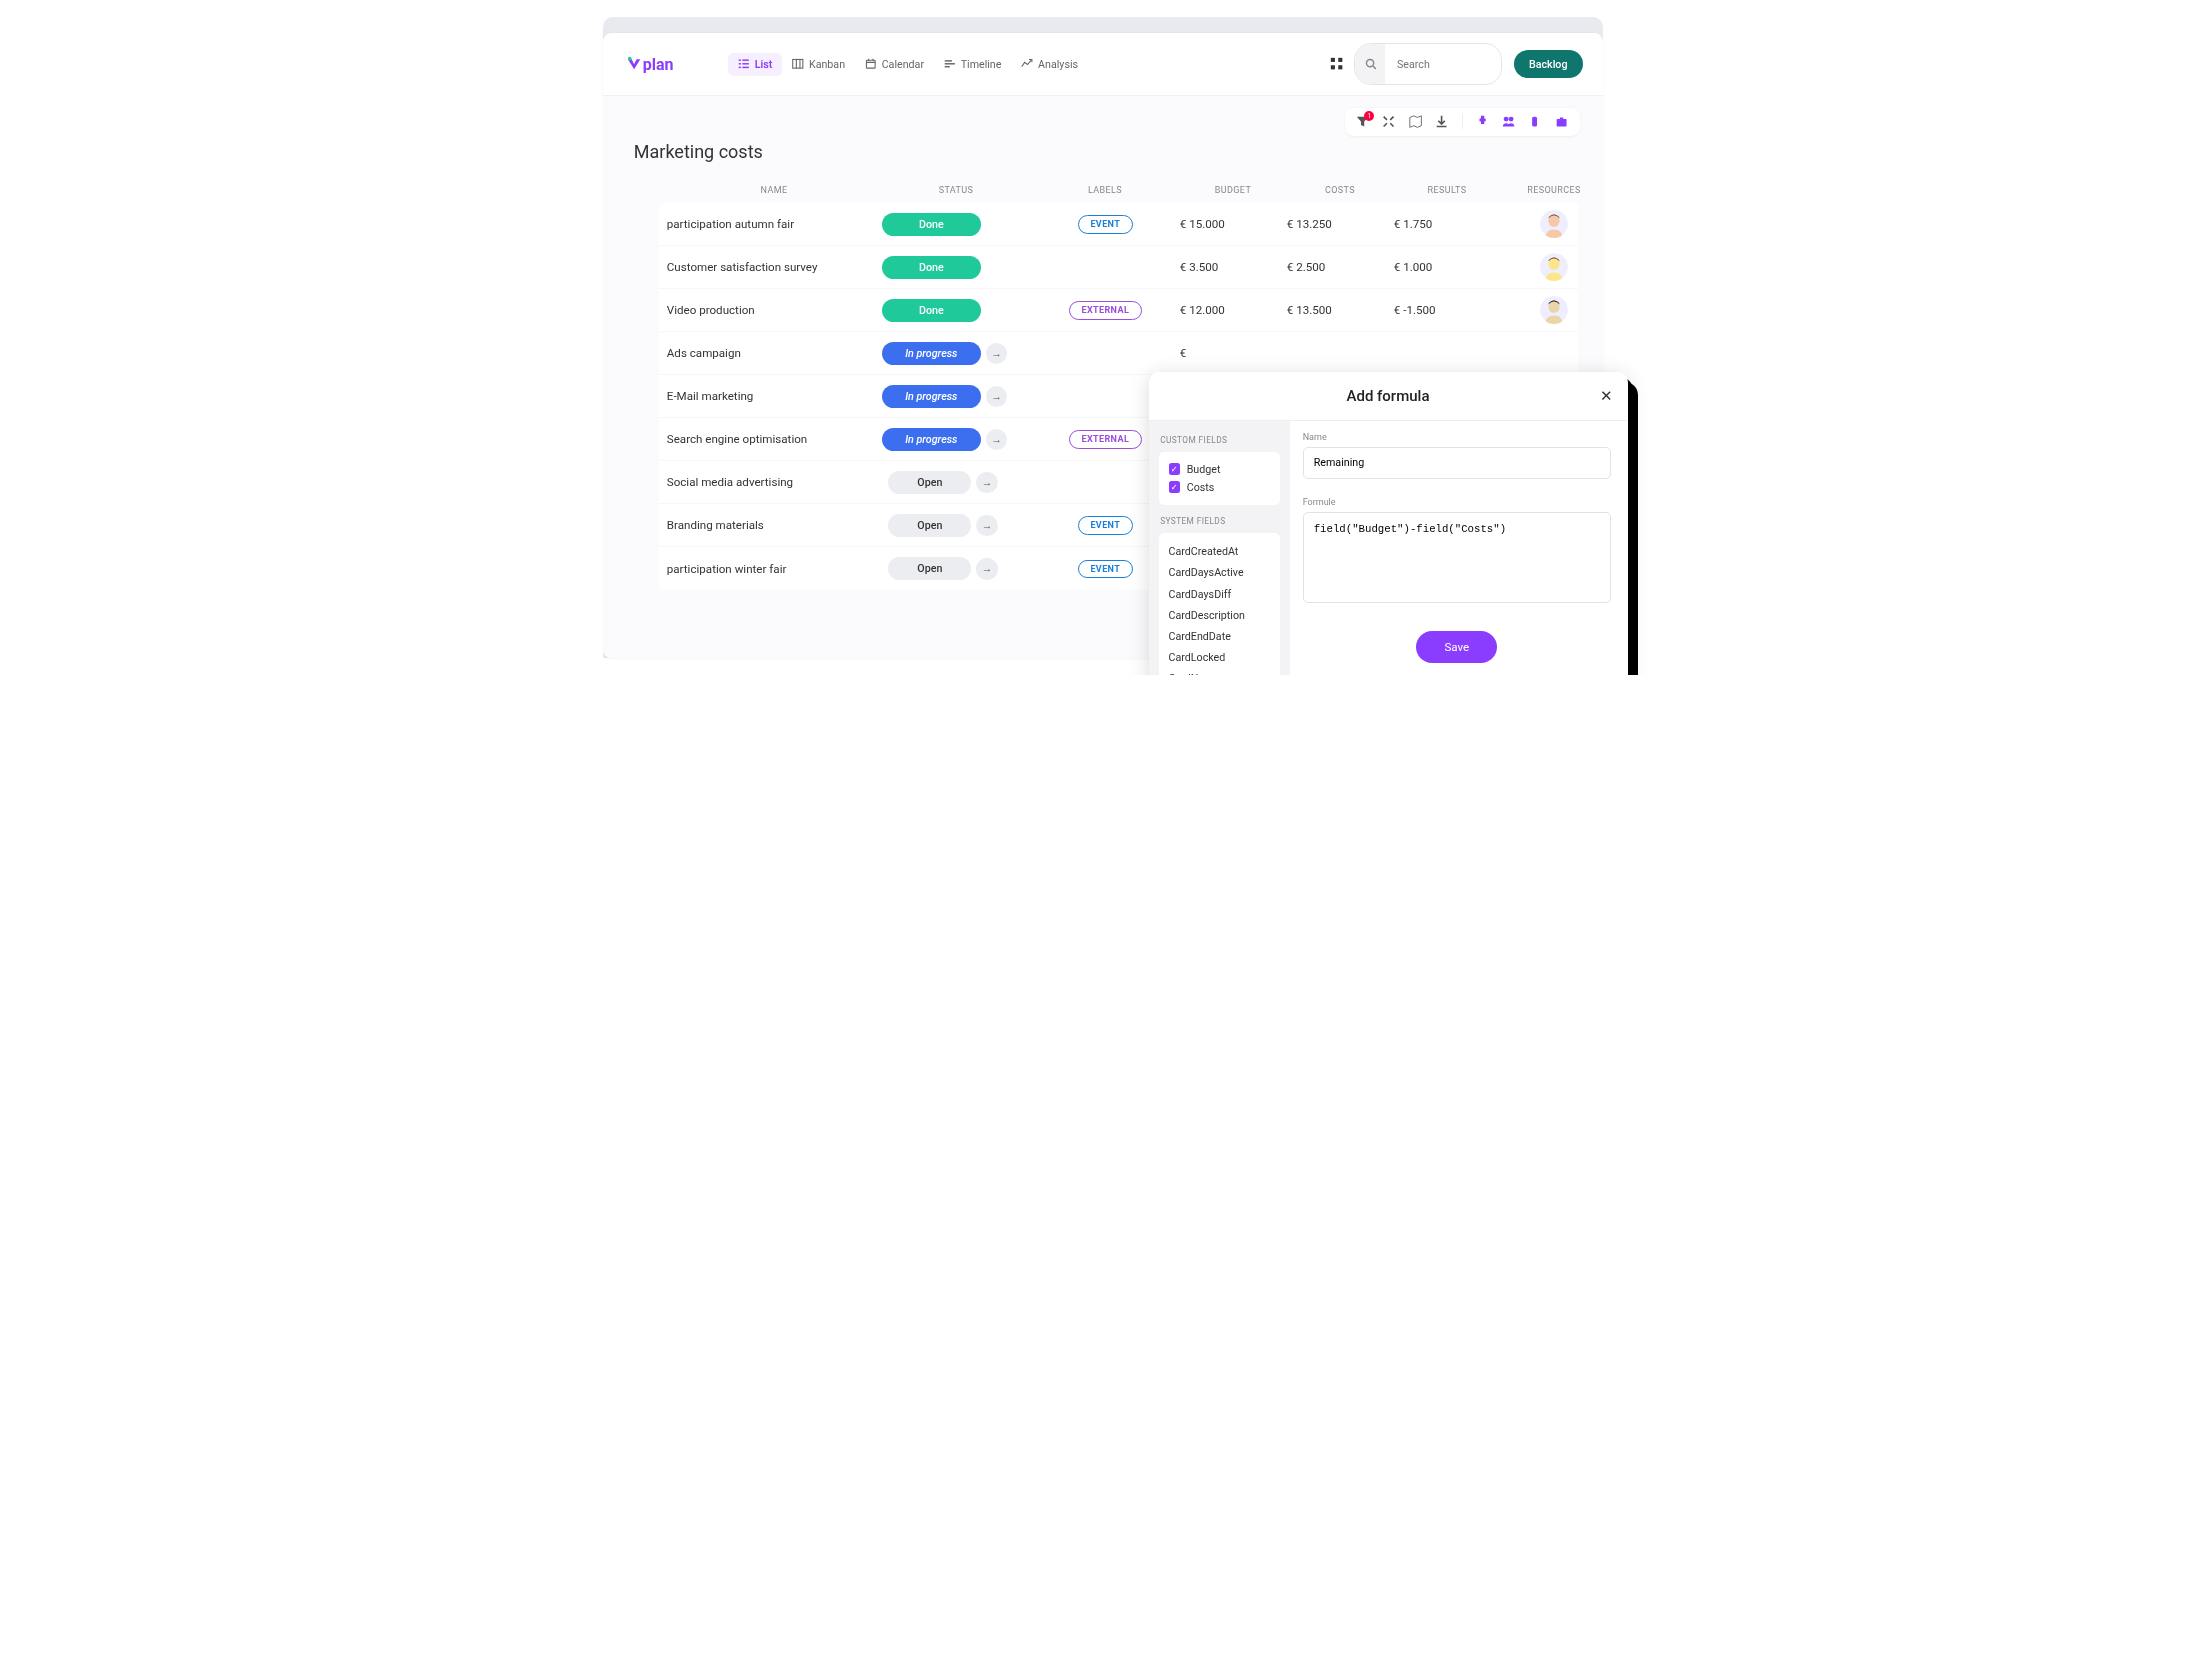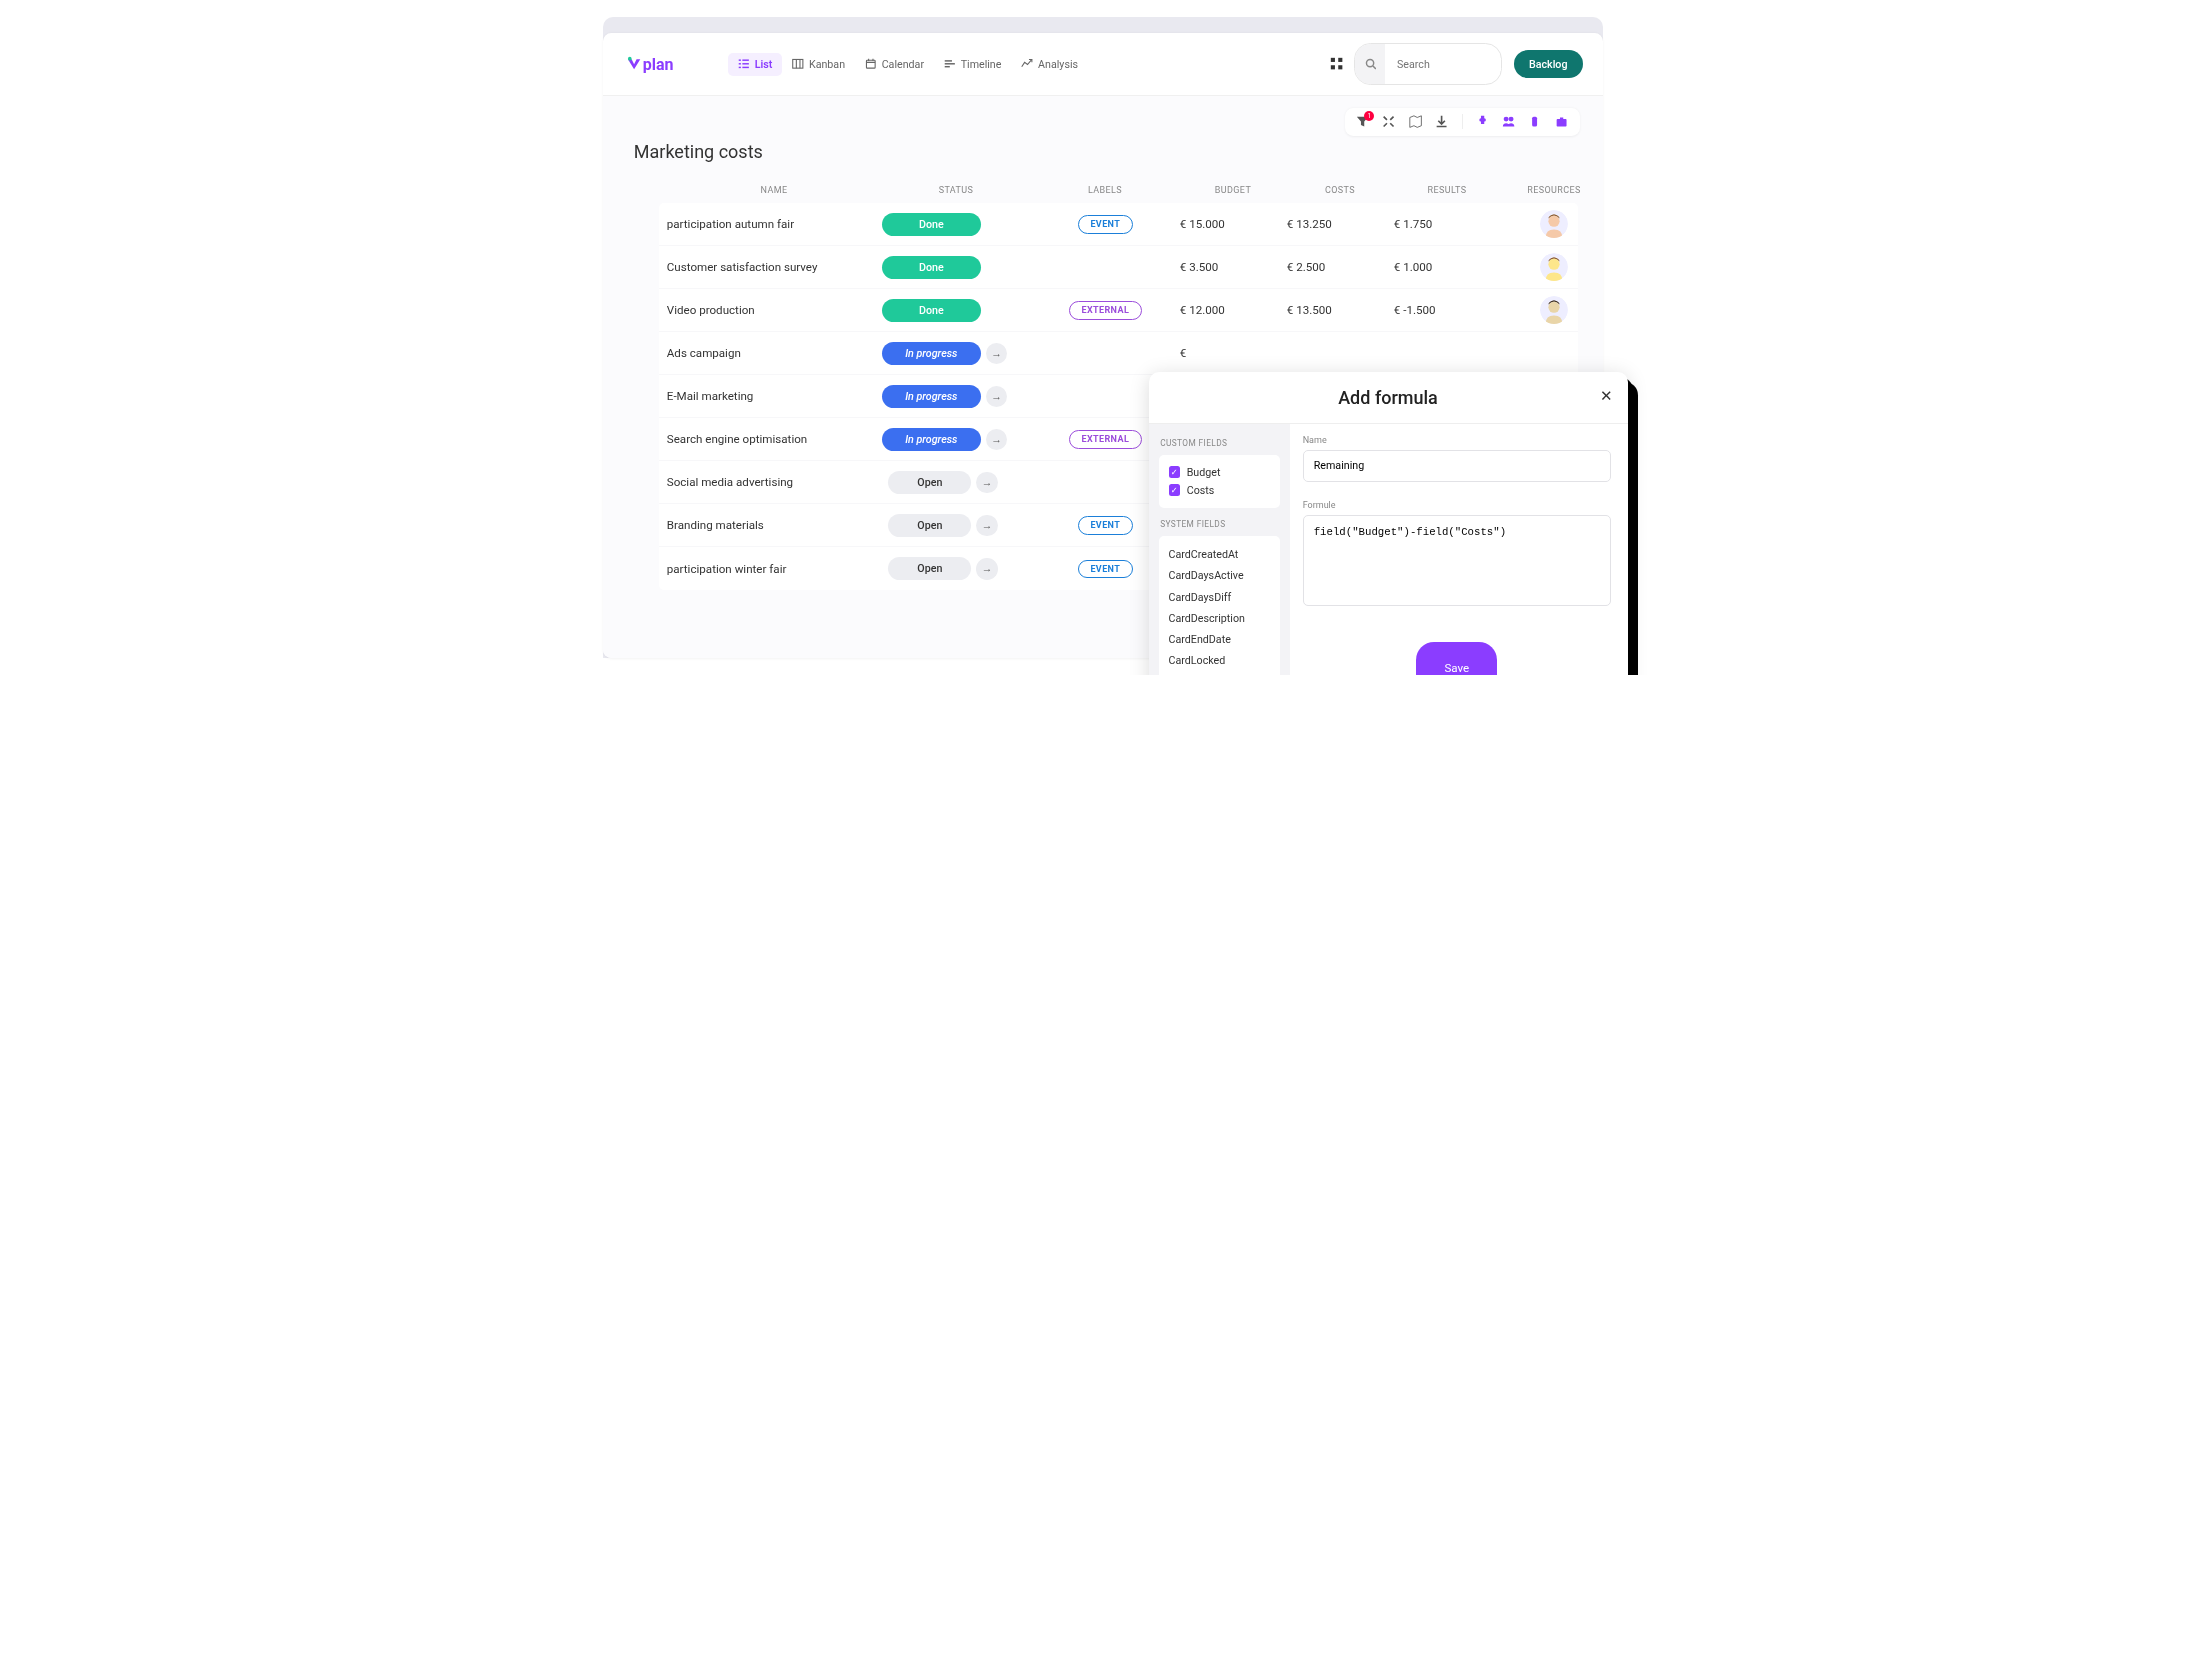--- a/index.html
+++ b/index.html
@@ -46,34 +46,34 @@
   .label-cell { text-align:center; }
   .avatar { width:28px; height:28px; border-radius:50%; display:flex; align-items:center; justify-content:center; overflow:hidden; margin:0 auto; }
   .avatar svg { width:100%; height:100%; }
 
   
   .modal-wrap { position:absolute; right:-25px; top: 355px; }
   .modal-shadow { position:absolute; top:10px; left:10px; width:100%; height:100%; background:#000; border-top-right-radius: 13.2px; z-index:0; }
   .modal-shadow2 { position:absolute; top:5px; left:5px; width:100%; height:100%; background:#000; border-top-right-radius: 13.2px; z-index:0; }
   .modal { position:relative; width: 479px; background:#fff; border-radius:10px; z-index:2; overflow:hidden; box-shadow: 0 3.3px 20px rgba(0,0,0,.15); }
   .modal-head { display:flex; align-items:center; justify-content:center; padding: 15px 16.5px; border-bottom:0.8px solid #eee; position:relative; }
-  .modal-head h3 { font-size:18px; font-weight:500; color:#222; }
+  .modal-head h3 { font-size:15px; font-weight:500; color:#222; }
   .modal-close { position:absolute; right:15px; top:15px; font-size:15px; cursor:pointer; color:#333; }
   .modal-body { display:flex; background:#f3f3f6; }
   .mside { width: 141px; padding: 11.6px 10px; }
   .msec-label { font-size:8.3px; color:#888; letter-spacing:0.4px; margin: 3.3px 0 6.6px 1.7px; }
   .mbox { background:#fff; border-radius:5px; padding: 8.3px 10px; font-size:10.7px; color:#333; margin-bottom: 11.6px; }
   .mbox label { display:flex; align-items:center; gap:6.6px; padding:2.5px 0; cursor:pointer; }
   .cb { width:11.6px; height:11.6px; border-radius:2.5px; background:#8b3dff; display:inline-flex; align-items:center; justify-content:center; color:#fff; font-size:8.3px; flex-shrink:0; }
   .mbox .sysitem { padding: 4.1px 0; font-size:10.7px; }
   .mform { flex:1; padding: 11.6px 16.5px 18px 13.2px; background:#fff; }
   .field-label { font-size:9px; color:#888; margin-bottom:5px; }
   .text-input { border:0.8px solid #e2e2e6; border-radius:5px; padding:8.3px 10px; font-size:10.7px; width:100%; margin-bottom:18px; outline:none; }
   .code-input { border:0.8px solid #e2e2e6; border-radius:5px; padding:10px; font-size:10.7px; width:100%; height:91px; font-family: 'Courier New', monospace; resize:none; outline:none; margin-bottom:25px; }
-  .save-btn { background:#8b3dff; color:#fff; border:none; padding:19px 28px; border-radius:18px; font-size:11.6px; cursor:pointer; display:block; margin:8px auto; }
+  .save-btn { background:#8b3dff; color:#fff; border:none; padding:9px 28px; border-radius:18px; font-size:11.6px; cursor:pointer; display:block; margin:0 auto; }
 </style>
 </head>
 <body>
 
 <div class="window-outer">
   <div class="app">
 
     <div class="topbar">
       <div class="logo">
         <svg viewBox="0 0 120 40" style="font-size:28px">

